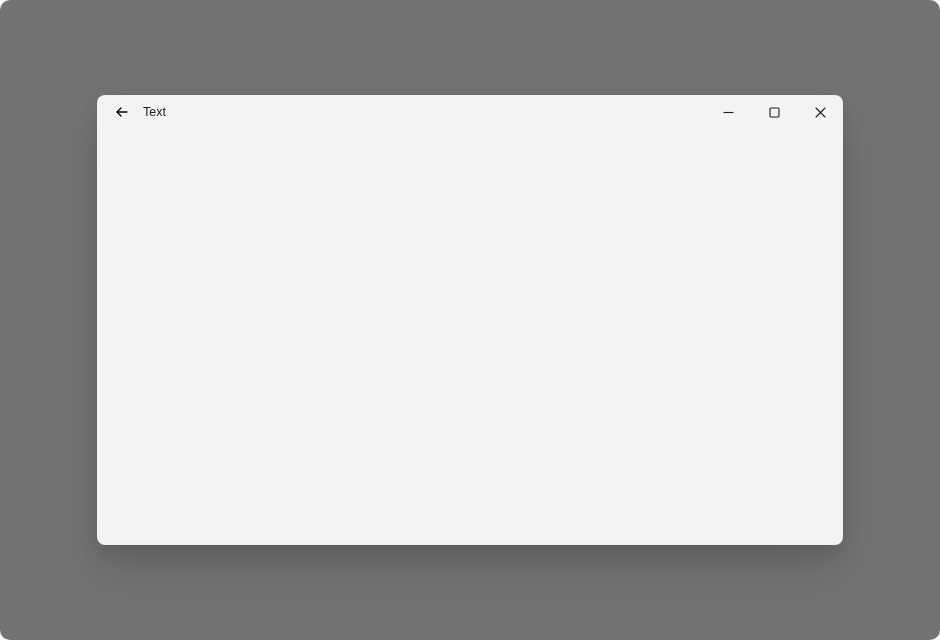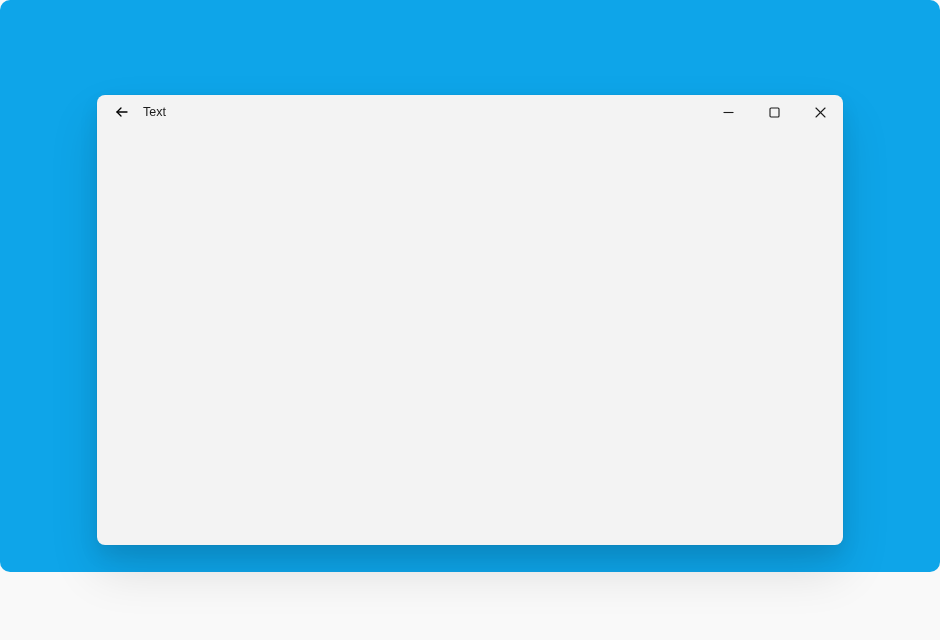--- a/index.html
+++ b/index.html
@@ -7,23 +7,23 @@
     margin: 0;
     padding: 0;
     width: 940px;
     height: 640px;
     font-family: "Segoe UI", -apple-system, BlinkMacSystemFont, sans-serif;
     background: #f9f9f9;
     overflow: hidden;
   }
   .stage {
     width: 940px;
-    height: 572px;
+    height: 640px;
     position: relative;
-    background: #0ea5e9;
+    background: #737373;
     border-radius: 10px;
   }
   .window {
     position: absolute;
     left: 97px;
     top: 95px;
     width: 746px;
     height: 450px;
     background: #f3f3f3;
     border-radius: 8px;

